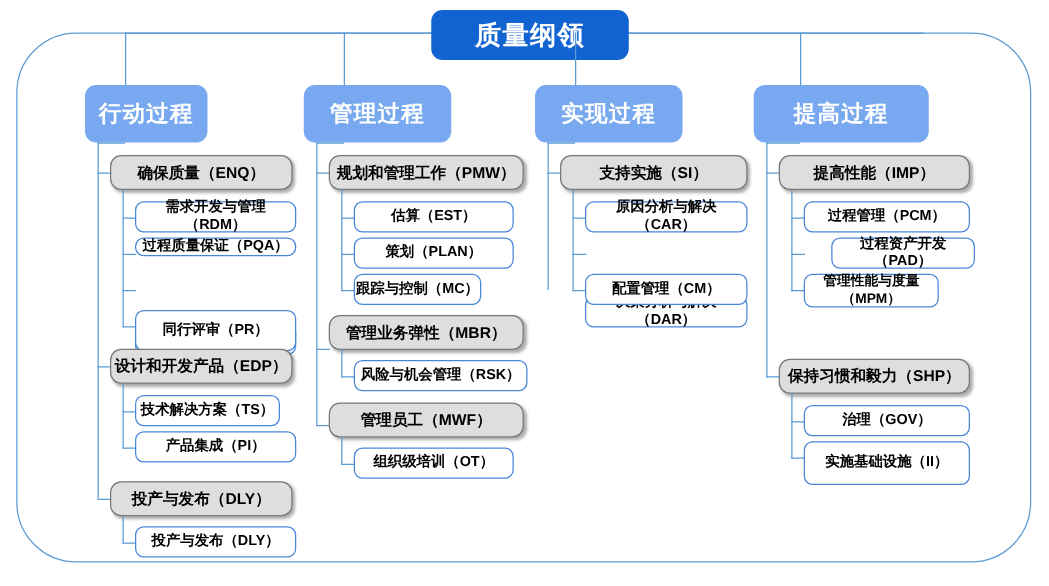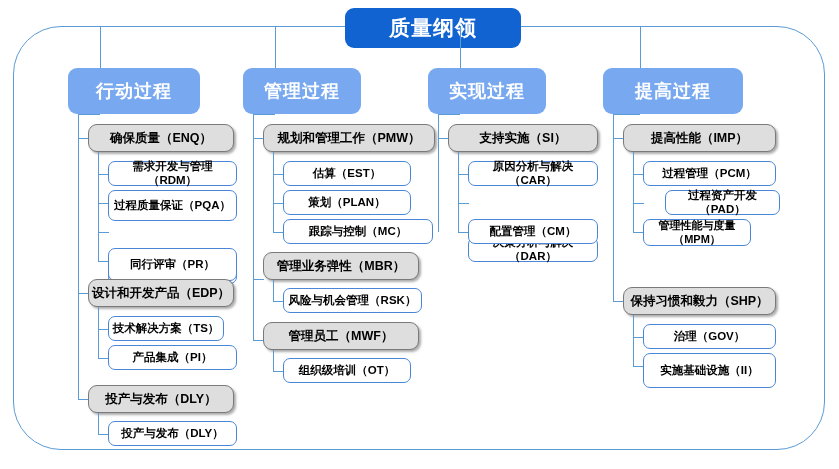--- a/index.html
+++ b/index.html
@@ -30,21 +30,21 @@
     border-radius: 48px;
     box-sizing: border-box;
     background: transparent;
   }
 
   
   #root-title {
     position: absolute;
     left: 345px;
     top: 8px;
-    width: 176px;
+    width: 158px;
     height: 40px;
     background: #1163d2;
     border-radius: 9px;
     color: #ffffff;
     font-size: 21px;
     font-weight: 700;
     letter-spacing: 1px;
     display: flex;
     align-items: center;
     justify-content: center;
@@ -122,21 +122,21 @@
 
 <div id="canvas">
 
   <div id="outer-frame"></div>
 
   <div class="hline" style="left:100px; top:26px; width:245px;"></div>
   <div class="hline" style="left:493px; top:26px; width:246px;"></div>
 
   <div id="root-title">质量纲领</div>
 
-  <div class="col-header" style="left:68px; top:68px; width:132px;">行动过程</div>
+  <div class="col-header" style="left:68px; top:68px; width:98px;">行动过程</div>
   <div class="vline" style="left:100px; top:26px; height:42px;"></div>
 
   <div class="col-header" style="left:243px; top:68px; width:118px;">管理过程</div>
   <div class="vline" style="left:275px; top:26px; height:42px;"></div>
 
   <div class="col-header" style="left:428px; top:68px; width:118px;">实现过程</div>
   <div class="vline" style="left:460px; top:26px; height:42px;"></div>
 
   <div class="col-header" style="left:603px; top:68px; width:140px;">提高过程</div>
   <div class="vline" style="left:640px; top:26px; height:42px;"></div>
@@ -145,21 +145,21 @@
   <div class="hline" style="left:78px; top:114px; width:22px;"></div>
 
   <div class="hline" style="left:78px; top:138px; width:11px;"></div>
   <div class="group-box" style="left:88px; top:124px; width:146px; height:28px;">确保质量（ENQ）</div>
   <div class="vline sub" style="left:98px; top:152px; height:110px;"></div>
 
   <div class="hline sub" style="left:98px; top:174px; width:11px;"></div>
   <div class="leaf-box" style="left:108px; top:161px; width:129px; height:25px;">需求开发与管理（RDM）</div>
 
   <div class="hline sub" style="left:98px; top:203px; width:11px;"></div>
-  <div class="leaf-box" style="left:108px; top:190px; width:129px; height:31px;">过程质量保证（PQA）</div>
+  <div class="leaf-box" style="left:108px; top:190px; width:129px; height:15px;">过程质量保证（PQA）</div>
 
   <div class="hline sub" style="left:98px; top:232px; width:11px;"></div>
   <div class="leaf-box" style="left:108px; top:219px; width:129px; height:25px;margin-top:40px;">验证与确认（VV）</div>
 
   <div class="hline sub" style="left:98px; top:261px; width:11px;"></div>
   <div class="leaf-box" style="left:108px; top:248px; width:129px; height:33px;">同行评审（PR）</div>
 
   <div class="hline" style="left:78px; top:293px; width:11px;"></div>
   <div class="group-box" style="left:88px; top:279px; width:146px; height:28px;">设计和开发产品（EDP）</div>
   <div class="vline sub" style="left:98px; top:307px; height:52px;"></div>
@@ -174,31 +174,31 @@
   <div class="group-box" style="left:88px; top:385px; width:146px; height:28px;">投产与发布（DLY）</div>
   <div class="vline sub" style="left:98px; top:413px; height:22px;"></div>
 
   <div class="hline sub" style="left:98px; top:434px; width:11px;"></div>
   <div class="leaf-box" style="left:108px; top:421px; width:129px; height:25px;">投产与发布（DLY）</div>
 
   <div class="vline" style="left:253px; top:114px; height:227px;"></div>
   <div class="hline" style="left:253px; top:114px; width:22px;"></div>
 
   <div class="hline" style="left:253px; top:138px; width:11px;"></div>
-  <div class="group-box" style="left:263px; top:124px; width:172px; height:28px;">规划和管理工作（PMW）</div>
+  <div class="group-box" style="left:263px; top:124px; width:156px; height:28px;">规划和管理工作（PMW）</div>
   <div class="vline sub" style="left:273px; top:152px; height:81px;"></div>
 
   <div class="hline sub" style="left:273px; top:174px; width:11px;"></div>
   <div class="leaf-box" style="left:283px; top:161px; width:128px; height:25px;">估算（EST）</div>
 
   <div class="hline sub" style="left:273px; top:203px; width:11px;"></div>
   <div class="leaf-box" style="left:283px; top:190px; width:128px; height:25px;">策划（PLAN）</div>
 
   <div class="hline sub" style="left:273px; top:232px; width:11px;"></div>
-  <div class="leaf-box" style="left:283px; top:219px; width:150px; height:25px;">跟踪与控制（MC）</div>
+  <div class="leaf-box" style="left:283px; top:219px; width:102px; height:25px;">跟踪与控制（MC）</div>
 
   <div class="hline" style="left:253px; top:279px; width:11px;"></div>
   <div class="group-box" style="left:263px; top:252px; width:156px; height:28px;">管理业务弹性（MBR）</div>
   <div class="vline sub" style="left:273px; top:280px; height:22px;"></div>
 
   <div class="hline sub" style="left:273px; top:301px; width:11px;"></div>
   <div class="leaf-box" style="left:283px; top:288px; width:139px; height:25px;">风险与机会管理（RSK）</div>
 
   <div class="hline" style="left:253px; top:340px; width:11px;"></div>
   <div class="group-box" style="left:263px; top:322px; width:156px; height:28px;">管理员工（MWF）</div>

